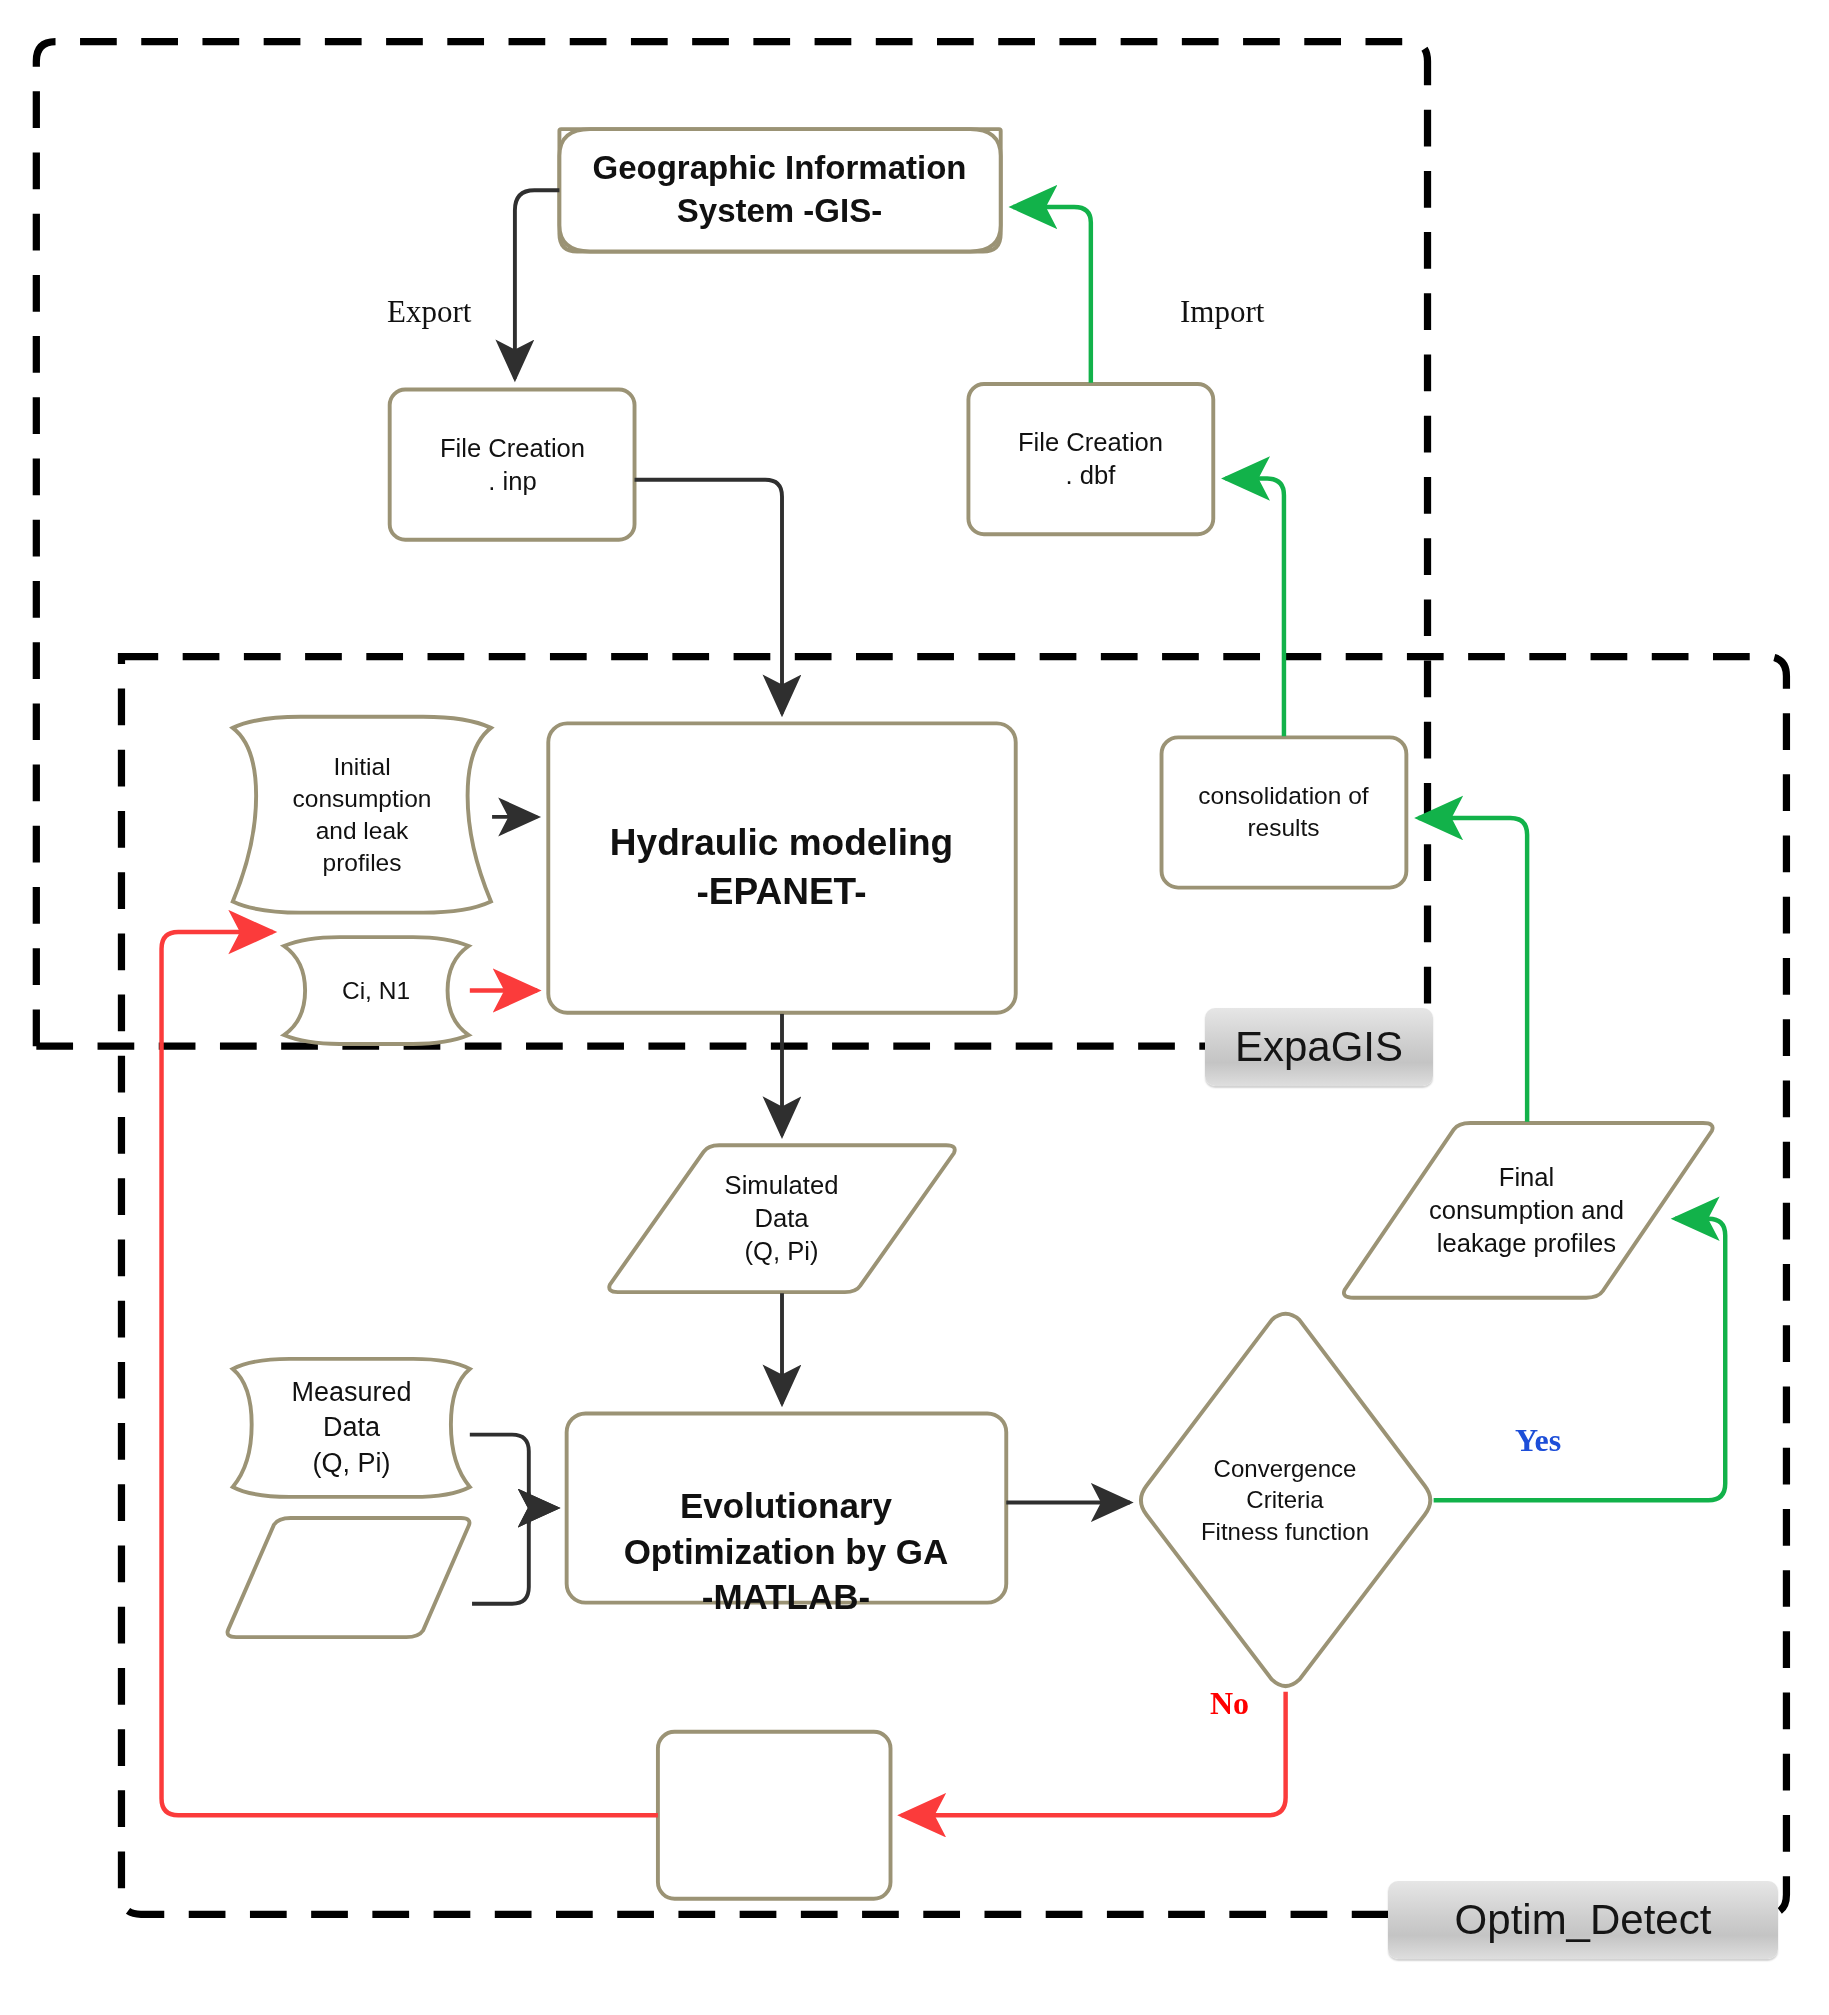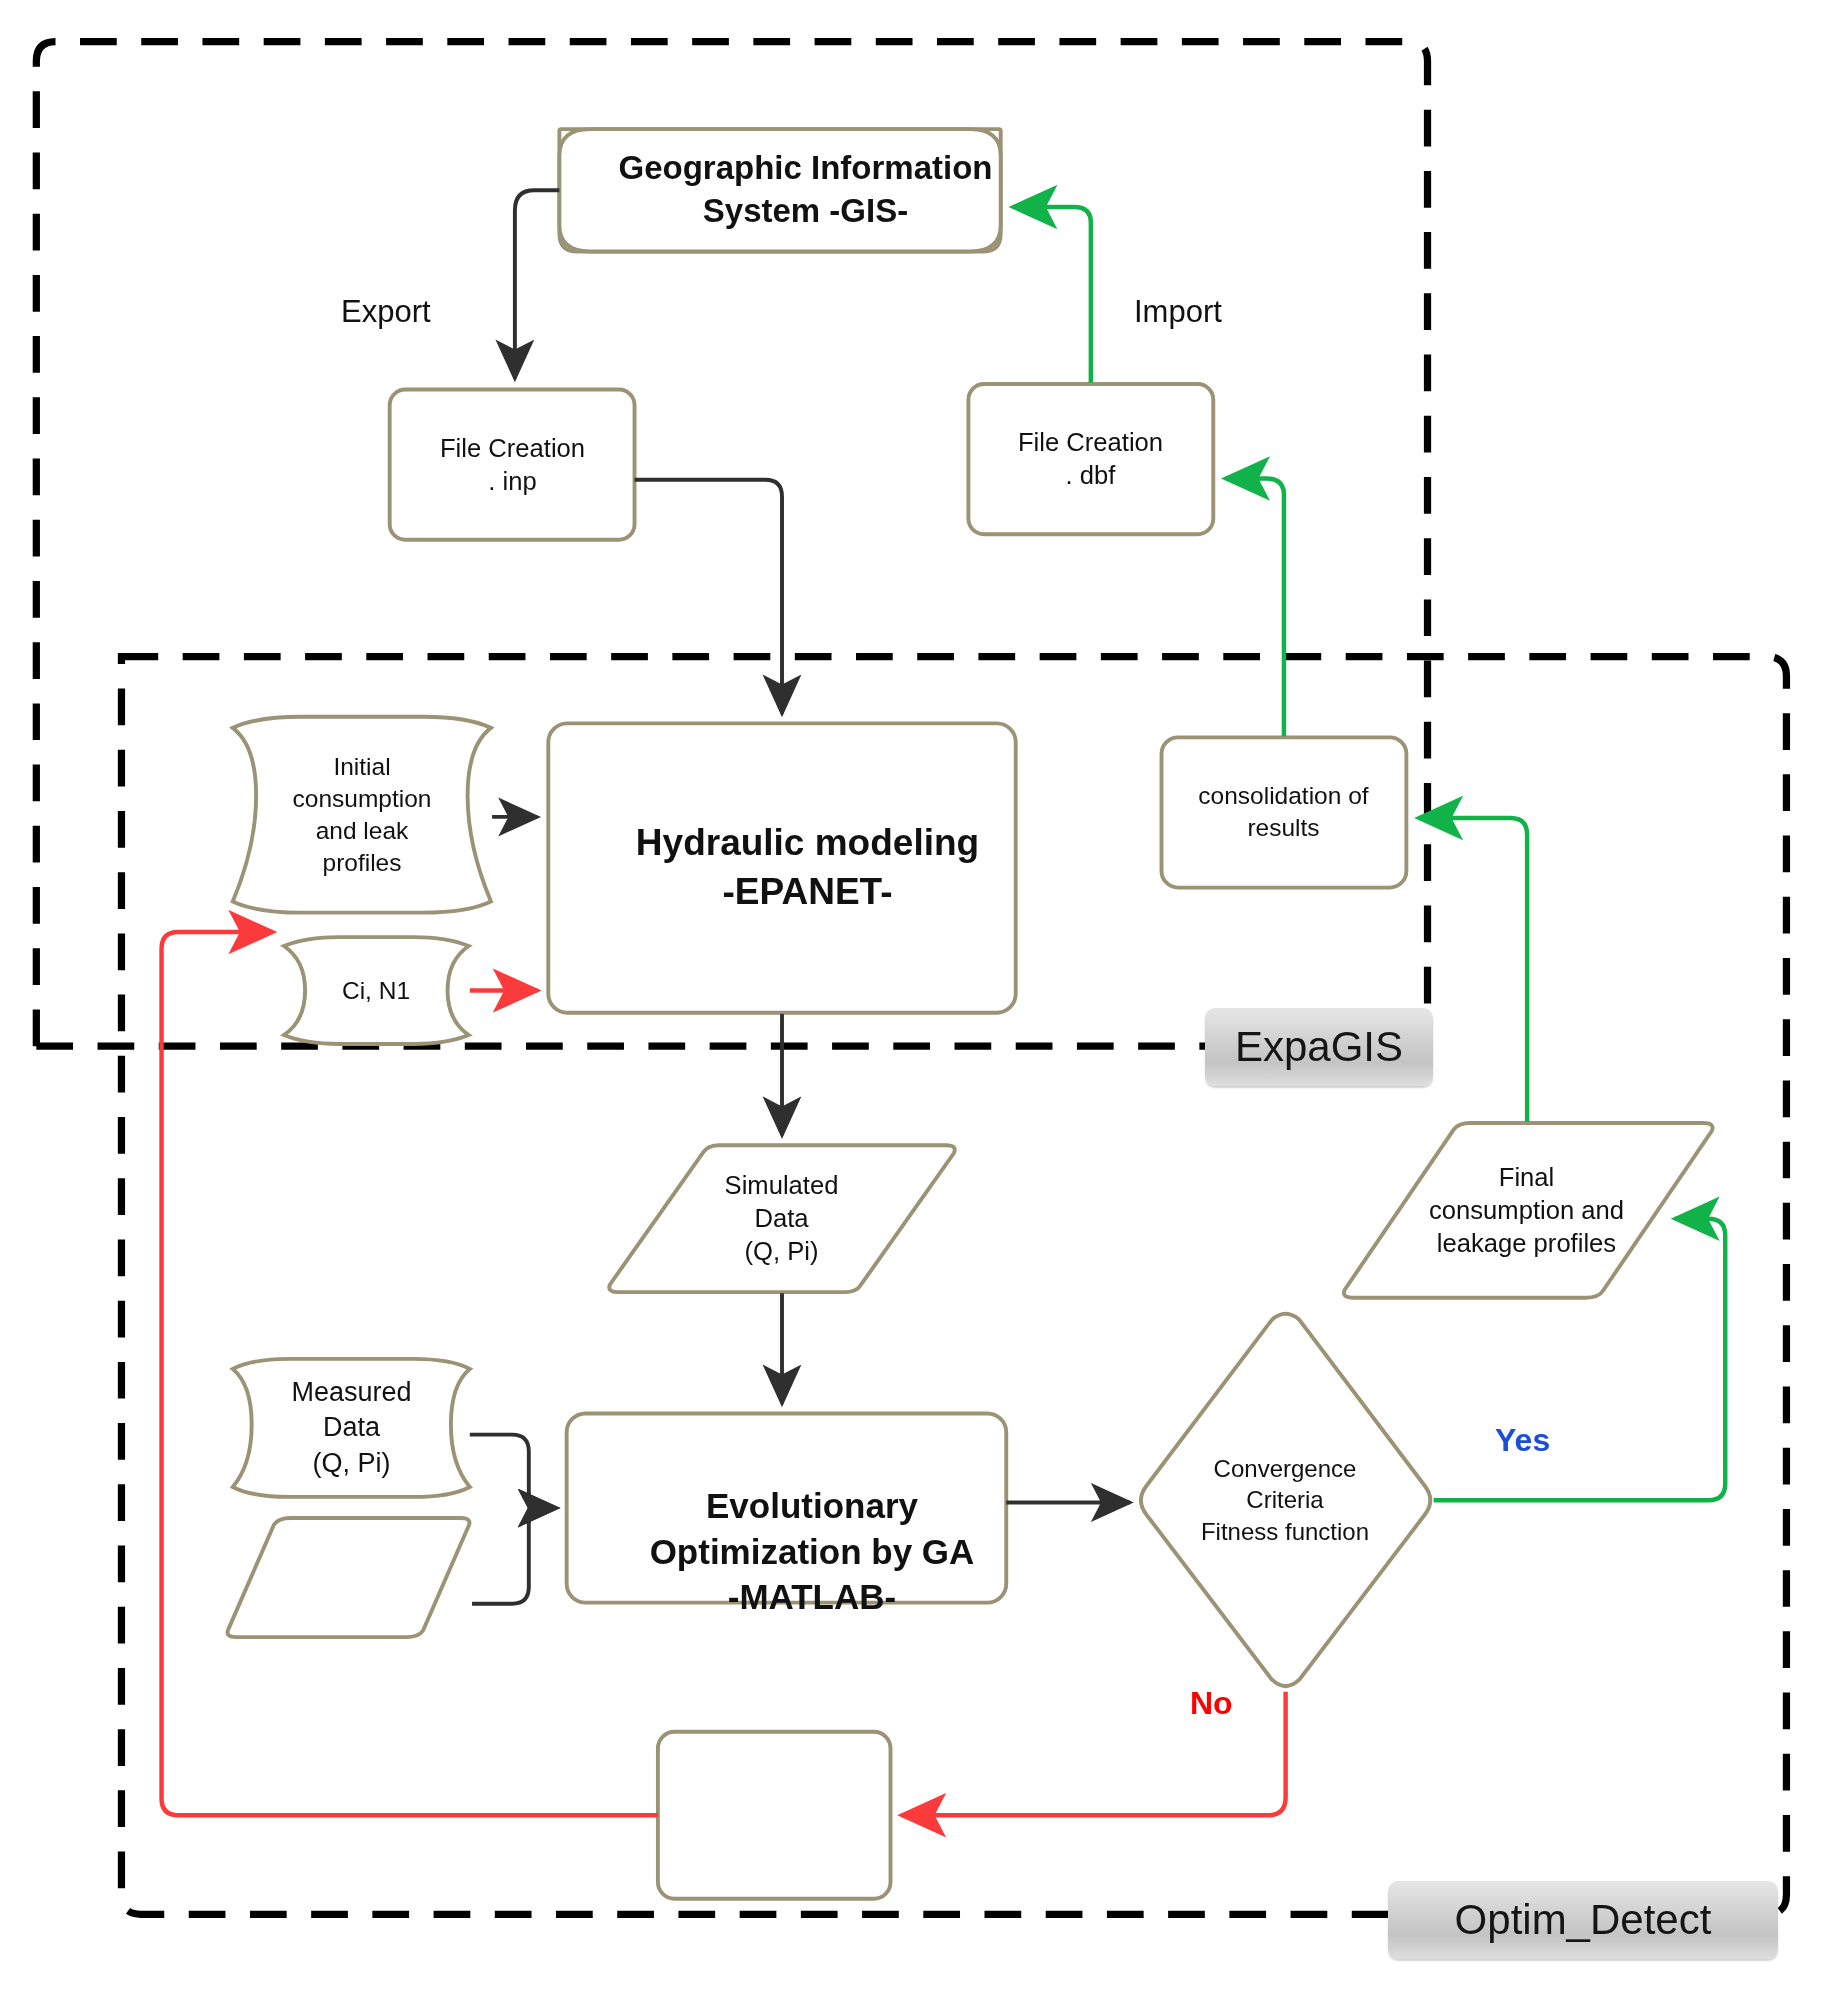--- a/index.html
+++ b/index.html
@@ -9,26 +9,27 @@
   .nodetext{
     position:absolute;
     display:flex;align-items:center;justify-content:center;
     text-align:center;
     color:#111111;
     font-family:"Liberation Sans",sans-serif;
     line-height:1.30;
     white-space:pre-line;
     pointer-events:none;
   }
-  .bold{font-weight:bold;padding-left:26px;}
+  .bold{font-weight:bold;}
   .edgelabel{
     position:absolute;
-    font-family:Liberation Sans, sans-serif;
+    font-family:Liberation Serif, serif;
     color:#111111;
     white-space:nowrap;
+    margin-left:46px;
   }
   .grouplabel{
     position:absolute;
     display:flex;align-items:center;justify-content:center;
     border-radius:10px;
     color:#151515;
     font-family:"Liberation Sans",sans-serif;
     background:linear-gradient(to bottom,#e6e6e6 0%,#cfcfcf 45%,#c4c4c4 70%,#dedede 100%);
     box-shadow:0 1.1px 1.7px rgba(0,0,0,.18);
   }

